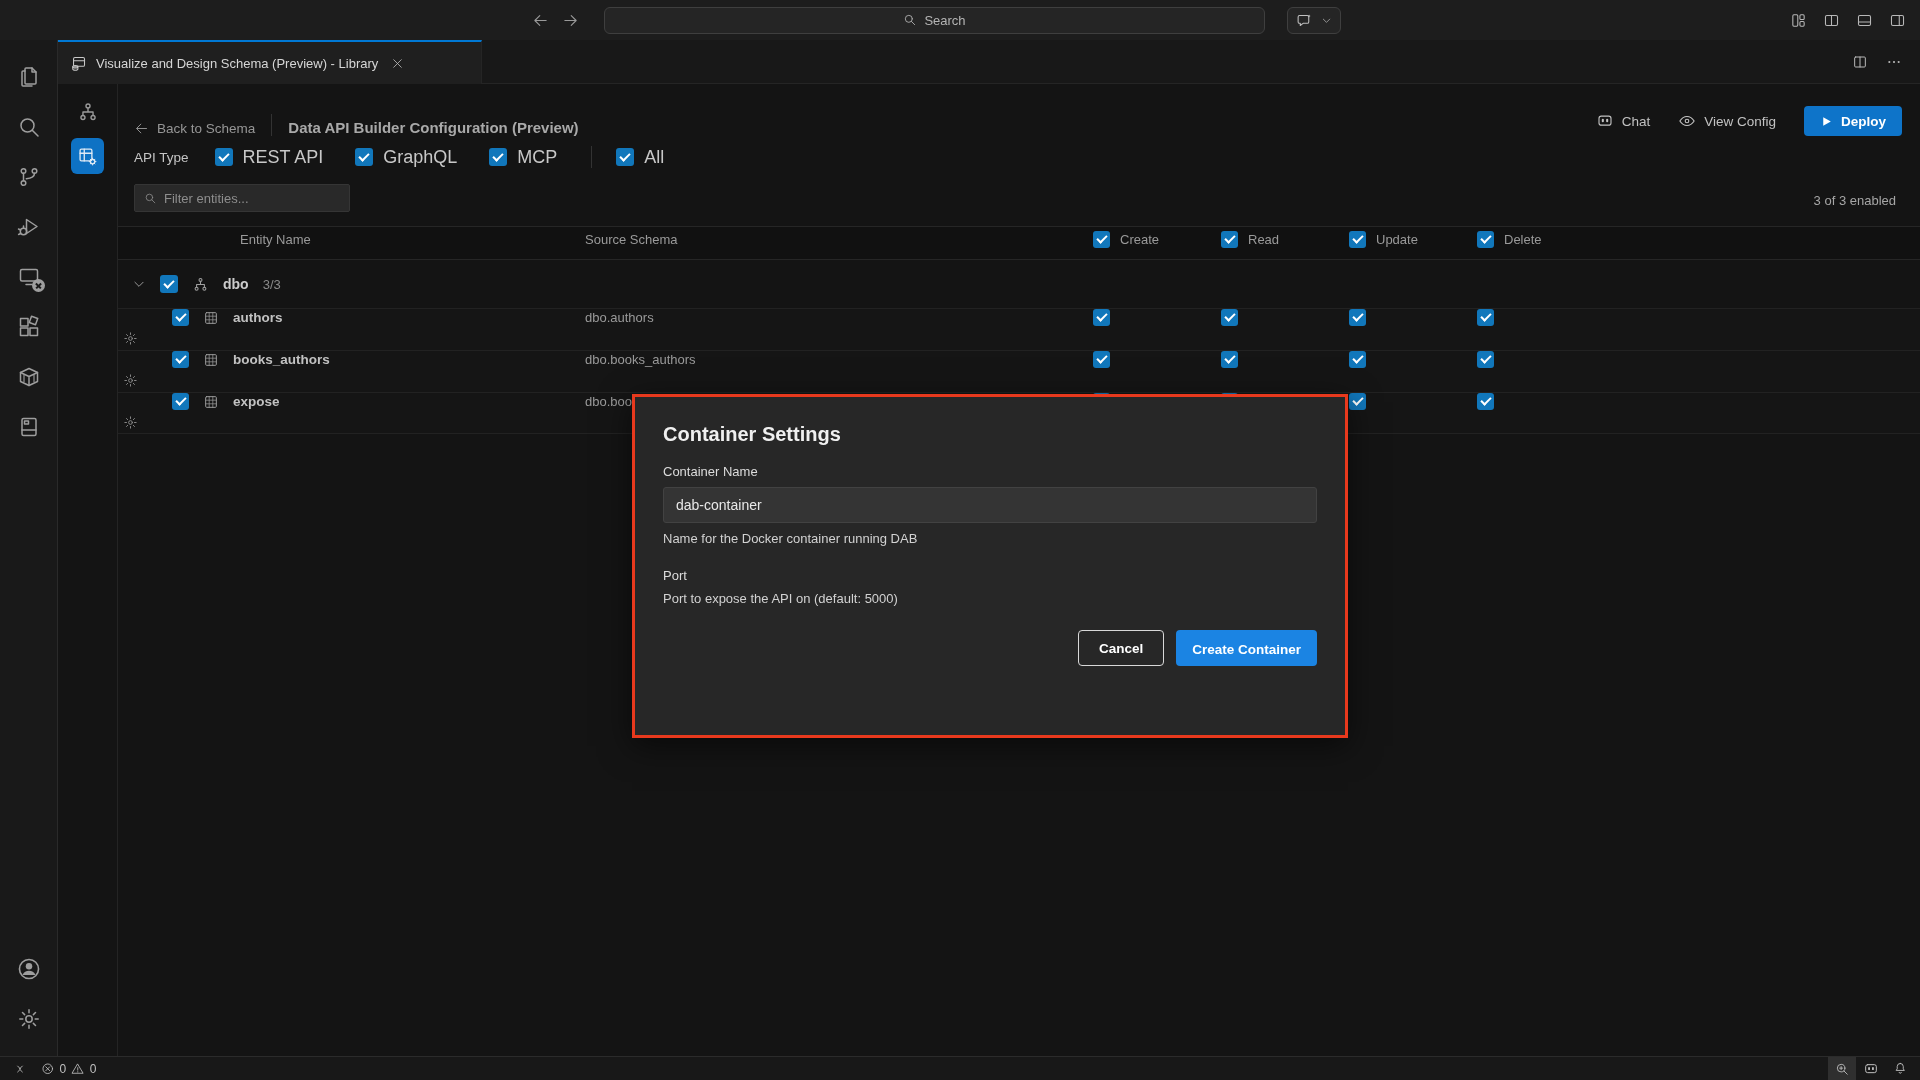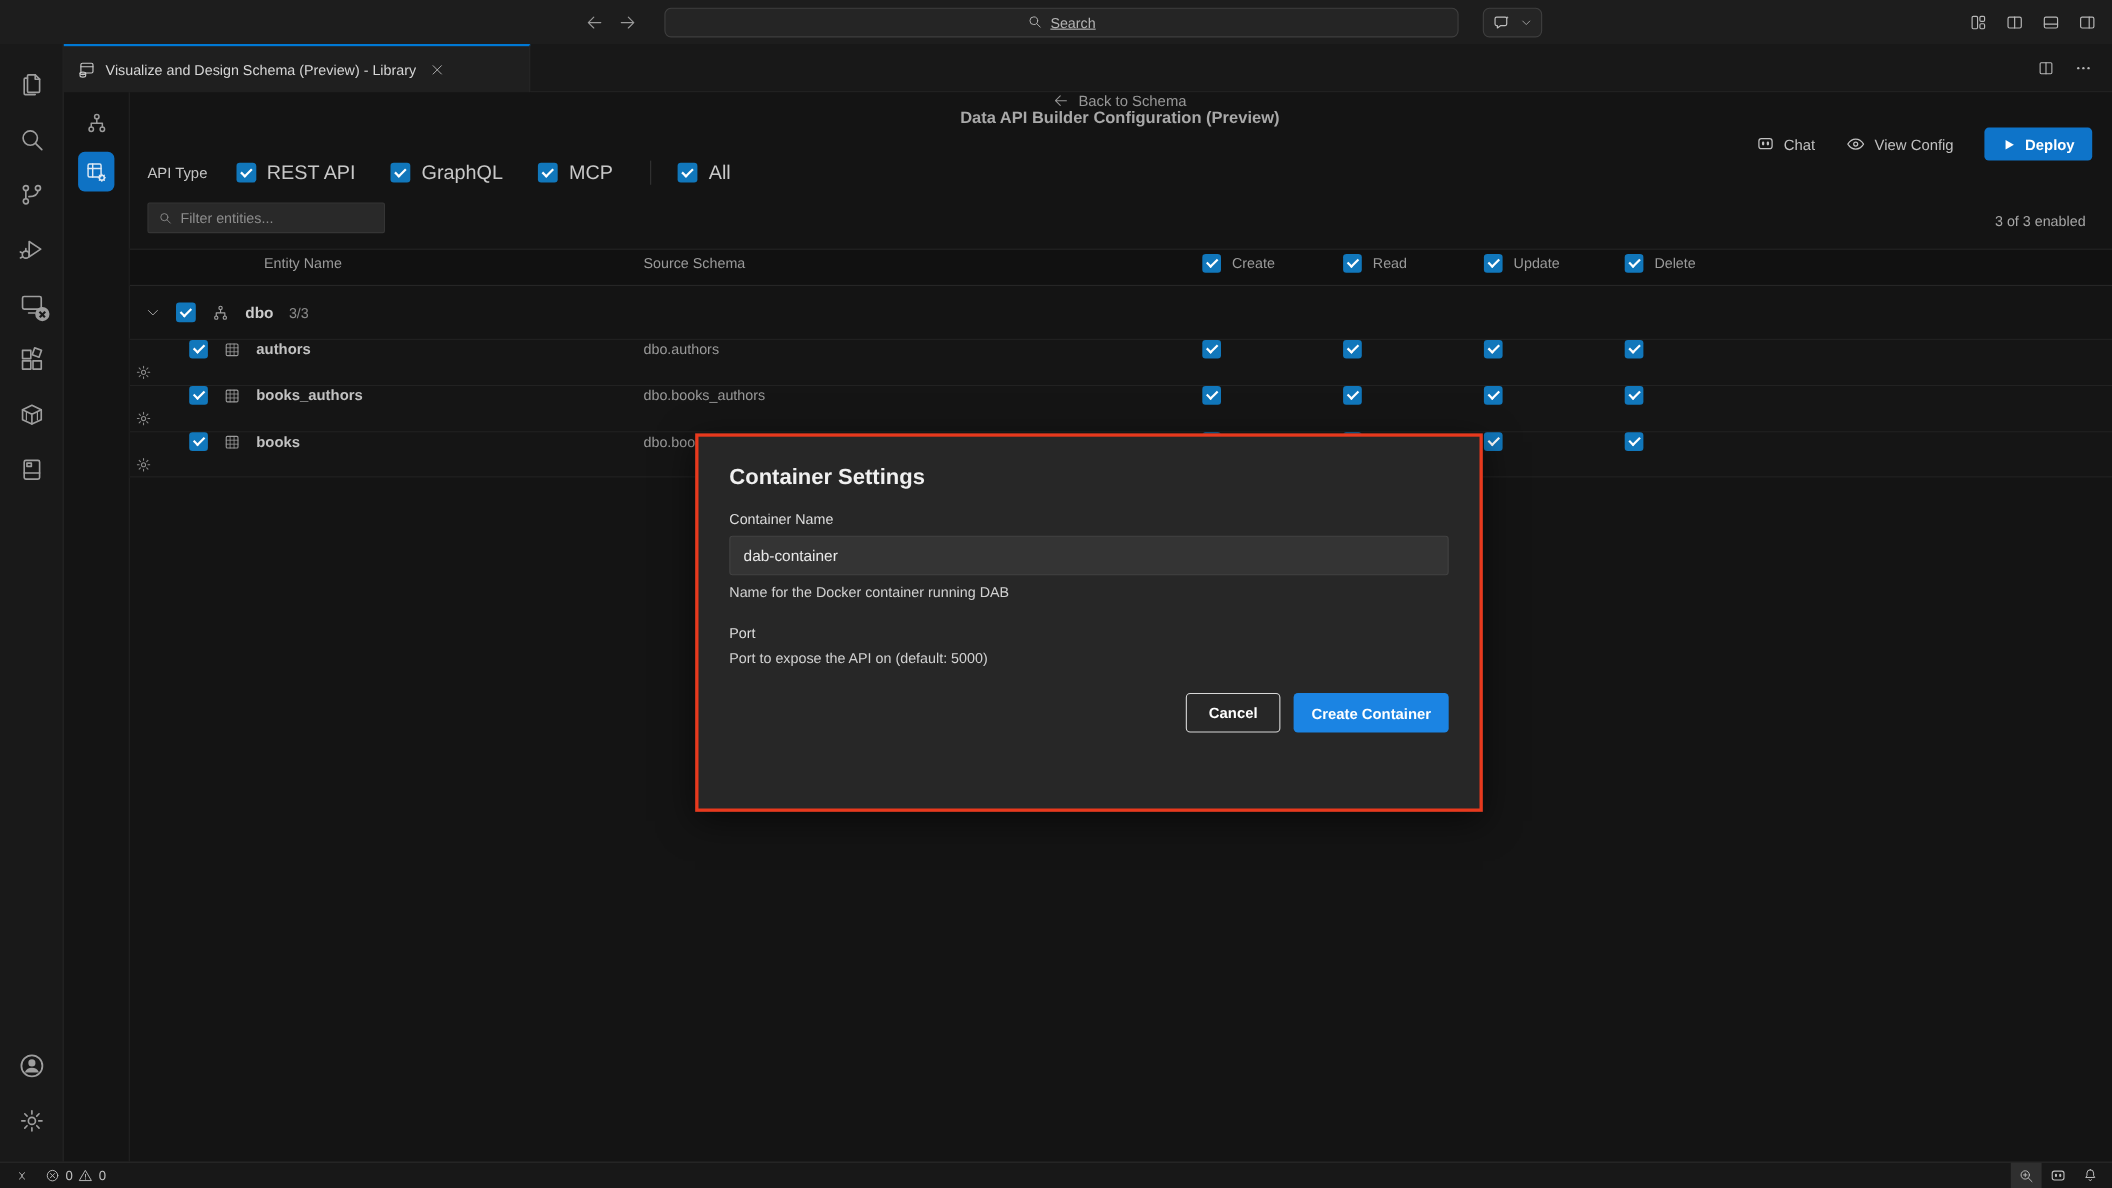--- a/index.html
+++ b/index.html
@@ -7,21 +7,21 @@
   body { font-family:"Liberation Sans","DejaVu Sans",sans-serif; }
   .app { position:relative; width:1920px; height:1080px; background:#141414; overflow:hidden; color:#c8c8c8; }
 
   svg { display:block; }
   .ic { stroke:currentColor; fill:none; stroke-width:1.5; stroke-linecap:round; stroke-linejoin:round; }
 
   
   .titlebar { position:absolute; left:0; top:0; width:1920px; height:40px; background:#1d1d1d; display:flex; align-items:center; }
   .tb-center { position:absolute; left:530px; top:0; height:40px; display:flex; align-items:center; gap:10px; }
   .nav-arrow { width:20px; height:20px; color:#9a9a9a; display:flex; align-items:center; justify-content:center; cursor:pointer; }
-  .searchbox { width:722px; height:27px; margin-left:14px; background:#252525; border:1px solid #3f3f3f; border-radius:6px; display:flex; align-items:center; justify-content:center; gap:7px; color:#b4b4b4; font-size:13px; cursor:pointer;text-decoration:underline; }
+  .searchbox { width:661px; height:27px; margin-left:14px; background:#252525; border:1px solid #3f3f3f; border-radius:6px; display:flex; align-items:center; justify-content:center; gap:7px; color:#b4b4b4; font-size:13px; cursor:pointer; }
   .chat-widget { height:27px; margin-left:12px; padding:0 8px; background:#252525; border:1px solid #3f3f3f; border-radius:6px; display:flex; align-items:center; gap:8px; color:#c0c0c0; cursor:pointer; }
   .tb-right { position:absolute; right:14px; top:0; height:40px; display:flex; align-items:center; gap:16px; color:#b8b8b8; }
   .tb-right span { cursor:pointer; }
 
   
   .activitybar { position:absolute; left:0; top:40px; width:58px; height:1016px; background:#191919; border-right:1px solid #2a2a2a; display:flex; flex-direction:column; align-items:center; padding:14px 0 10px; }
   .ab-item { width:46px; height:46px; display:flex; align-items:center; justify-content:center; color:#9e9e9e; cursor:pointer; position:relative; margin-bottom:4px; }
   .ab-spacer { flex:1; }
   .ab-badge { position:absolute; right:7px; bottom:8px; width:13px; height:13px; background:#9e9e9e; border-radius:50%; }
   .ab-badge::before,.ab-badge::after{ content:""; position:absolute; left:3px; top:6px; width:7px; height:1.6px; background:#191919; }
@@ -36,21 +36,21 @@
   .tab-actions span{ cursor:pointer; }
 
   
   .content { position:absolute; left:58px; top:84px; width:1862px; height:972px; background:#141414; }
   .tool-strip { position:absolute; left:0; top:0; width:60px; height:972px; border-right:1px solid #242424; display:flex; flex-direction:column; align-items:center; padding-top:12px; gap:10px; }
   .strip-icon { width:32px; height:32px; display:flex; align-items:center; justify-content:center; color:#9a9a9a; cursor:pointer; }
   .strip-tile { width:33px; height:36px; background:#0e72c4; border-radius:6px; display:flex; align-items:center; justify-content:center; color:#dfeaf5; cursor:pointer; }
 
   .panel { position:absolute; left:60px; top:0; width:1802px; height:972px; }
 
-  .cfg-header { display:flex; align-items:center; height:52px; padding:0 18px 0 16px;flex-direction:column; }
+  .cfg-header { display:flex; align-items:flex-end; height:52px; padding:0 18px 0 16px; }
   .back-link { display:flex; align-items:center; gap:8px; color:#969696; font-size:13.5px; cursor:pointer; }
   .hdr-sep { width:1px; height:22px; background:#333; margin:0 16px; }
   .cfg-title { font-size:15px; font-weight:bold; color:#a9a9a9; }
   .hdr-actions { margin-left:auto; display:flex; align-items:center; gap:28px; }
   .hdr-action { display:flex; align-items:center; gap:8px; color:#c2c2c2; font-size:13.5px; cursor:pointer; }
   .deploy-btn { display:flex; align-items:center; gap:8px; background:#0e74c9; color:#fff; font-size:13.5px; font-weight:bold; height:30px; padding:0 16px; border-radius:4px; cursor:pointer; }
 
   .apitype-row { display:flex; align-items:center; height:38px; padding:0 16px; gap:10px; margin-top:2px; }
   .apitype-label { color:#c4c4c4; font-size:13.5px; margin-right:16px; }
   .cb { width:18px; height:18px; border-radius:3px; background:#1177bb; position:relative; flex:none; cursor:pointer; }
@@ -477,21 +477,21 @@
 
         <div class="trow erow">
           <div class="entity-cell">
             <span class="cb"></span>
             <span class="entity-icon">
               <svg class="ic" width="16" height="16" viewBox="0 0 24 24">
                   <rect x="4" y="4" width="16" height="16" rx="1.5"></rect>
                   <path d="M4 9.3h16M9.3 4v16M14.7 4v16M4 14.7h16" stroke-width="1.1"></path>
                 </svg>
             </span>
-            <span class="entity-name">books</span>
+            <span class="entity-name">expose</span>
           </div>
           <div class="source-cell">dbo.books</div>
           <div class="perm-cell">
               <span class="cb"></span>
             </div>
           <div class="perm-cell">
               <span class="cb"></span>
             </div>
           <div class="perm-cell">
               <span class="cb"></span>

